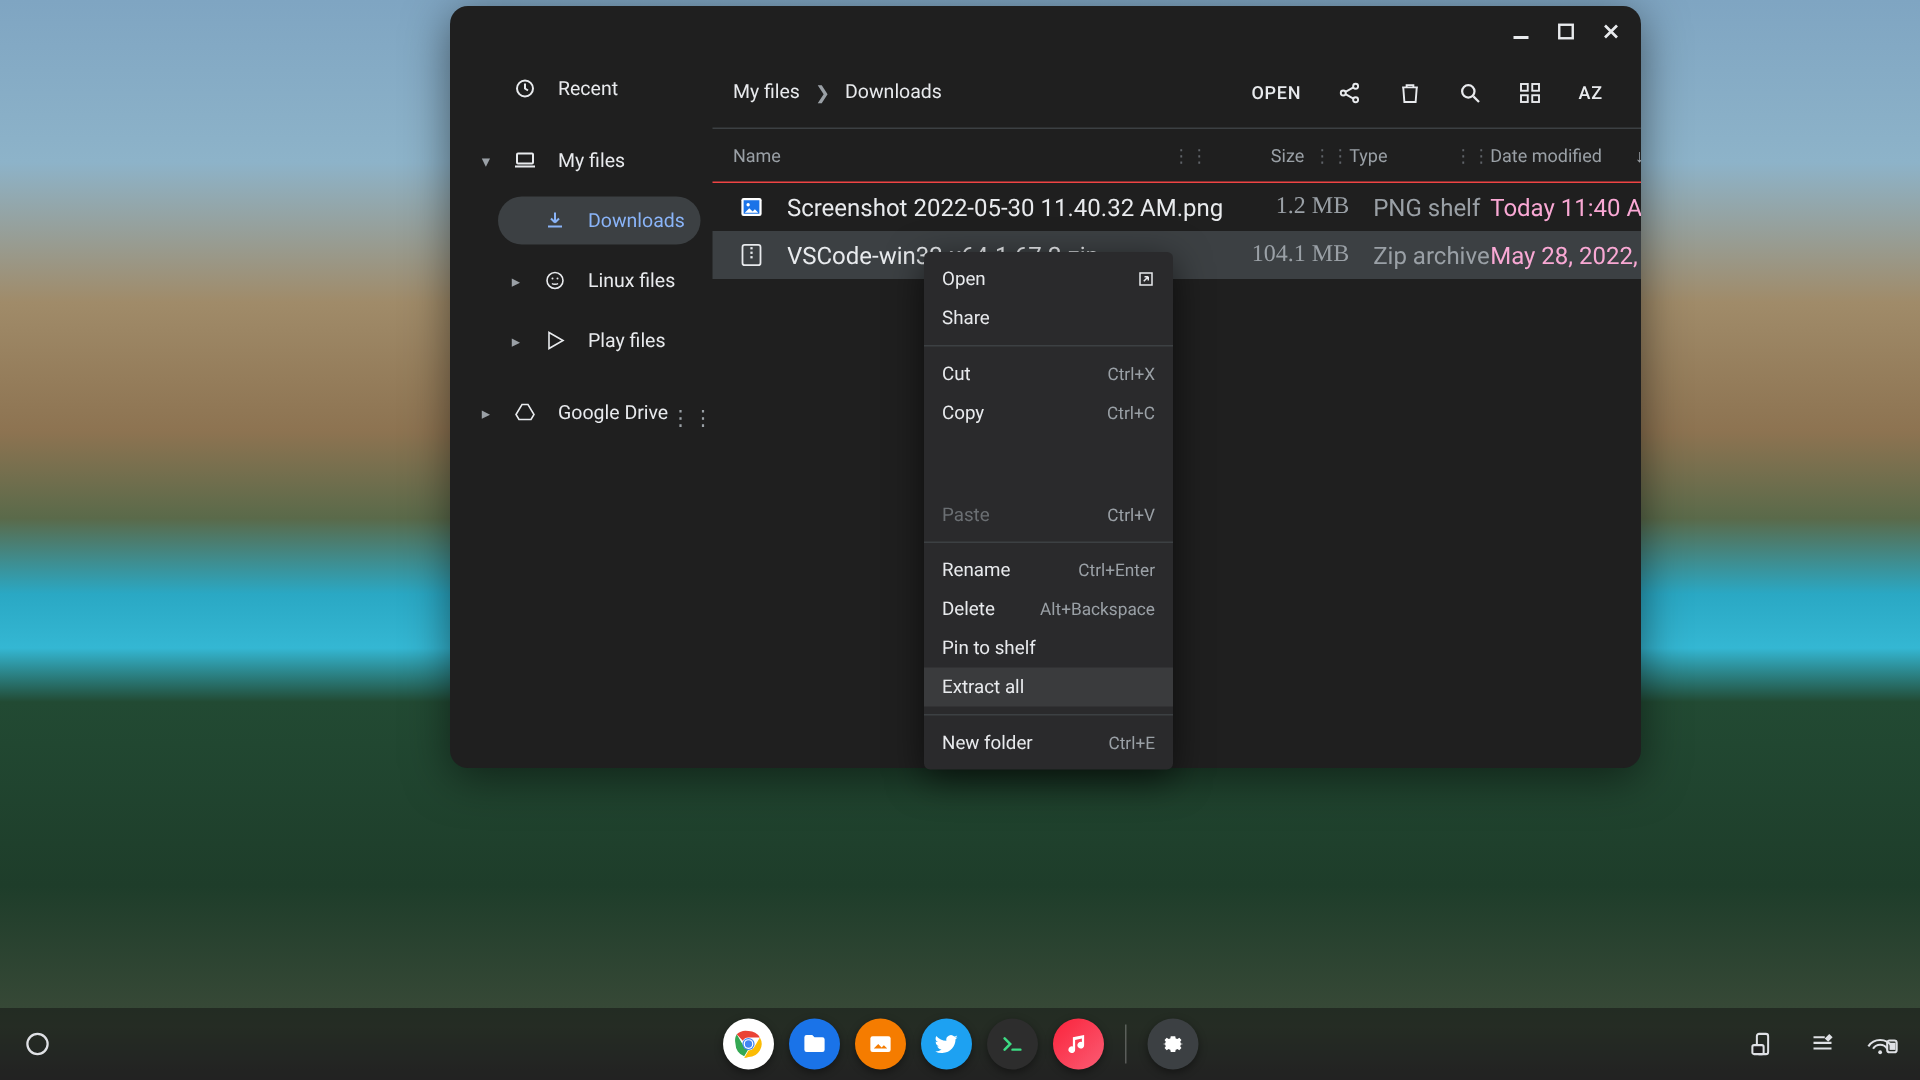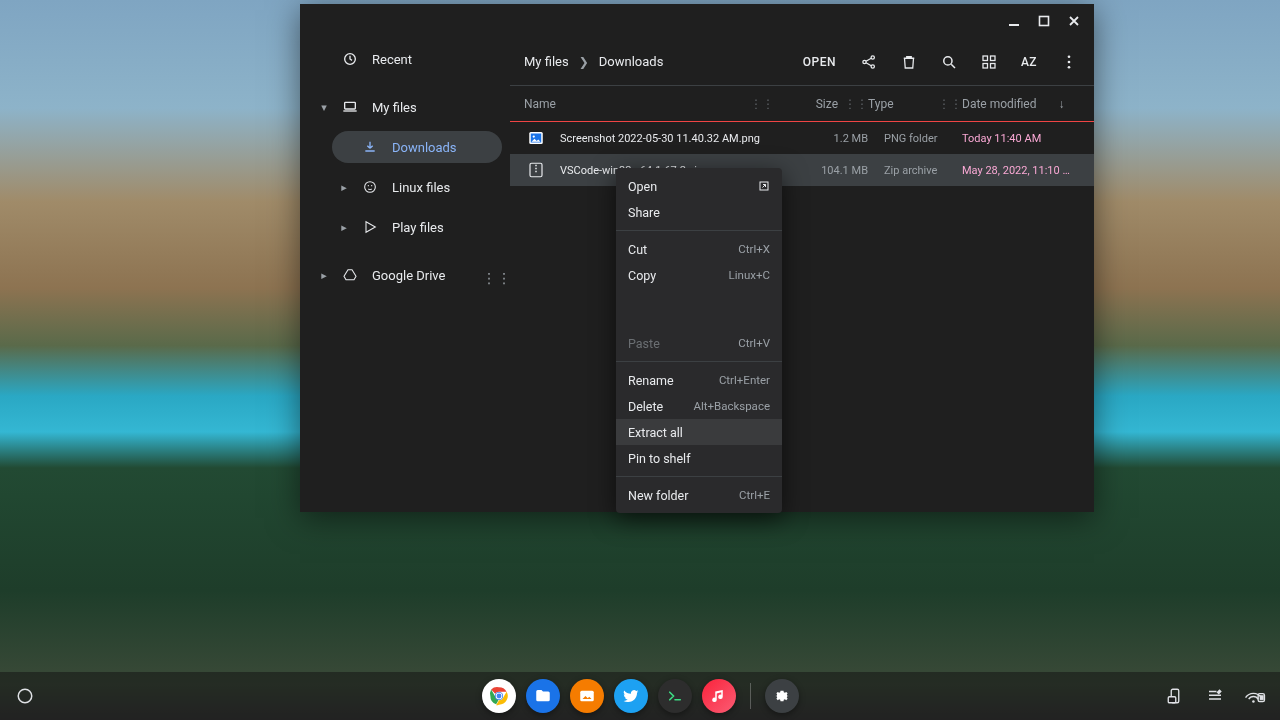--- a/index.html
+++ b/index.html
@@ -12,21 +12,21 @@
         #5a6a4a 48%, #2aa8c4 55%, #34b7d3 60%, #224a33 65%,
         #1e3d2a 82%, #3a4a38 95%, #333 100%);
   }
 
   
   .window {
     position: absolute;
     left: 300px; top: 4px;
     width: 794px; height: 508px;
     background: #1f1f1f;
-    border-radius: 0;
+    border-radius: 12px;
     box-shadow: 0 6px 30px rgba(0,0,0,.5);
     color: #e8eaed;
     display: flex;
     flex-direction: column;
     overflow: hidden;
   }
   .titlebar {
     height: 34px;
     display: flex;
     justify-content: flex-end;
@@ -118,28 +118,28 @@
   .col-size { width: 84px; display:flex; justify-content:flex-end; align-items:center; gap:6px;}
   .col-type { width: 94px; display:flex; align-items:center; gap:6px;}
   .col-date { width: 118px; display:flex; align-items:flex-start; gap:22px;}
   .drag-h { color:#5f6368; font-size:12px; }
 
   .filelist { flex: 1; }
   .row {
     height: 32px;
     display: flex; align-items: center;
     padding: 0 14px;
-    font-size: 11px; color: #e8eaed;
+    font-size: 16px; color: #e8eaed;
   }
   .row .ficon {
     width: 24px; height: 20px; margin-right: 12px;
     display: flex; align-items: center; justify-content: center;
   }
   .row .fname { flex: 1; white-space: nowrap; overflow: hidden; text-overflow: ellipsis; }
-  .row .fsize { width: 84px; text-align: right; color: #9aa0a6; }
+  .row .fsize { width: 84px; text-align: right; color: #9aa0a6; font-family: Liberation Serif, serif; }
   .row .ftype { width: 94px; color: #9aa0a6; padding-left: 16px;}
   .row .fdate { width: 118px; color: #f9a8d4; white-space:nowrap; overflow:hidden; text-overflow:ellipsis;}
   .row.sel { background: #3c4043; }
 
   
   .menu {
     position: absolute;
     left: 616px; top: 168px;
     width: 166px;
     background: #2a2a2c;
@@ -367,21 +367,21 @@
           <div class="ficon">
             <svg width="18" height="18" viewBox="0 0 24 24">
                 <rect x="3" y="4" width="18" height="16" rx="2" fill="#fff"></rect>
                 <rect x="5" y="6" width="14" height="12" fill="#1a73e8"></rect>
                 <circle cx="9" cy="10" r="1.5" fill="#fff"></circle>
                 <path d="M6 17l4-4 3 3 2-2 3 3z" fill="#fff"></path>
               </svg>
           </div>
           <div class="fname">Screenshot 2022-05-30 11.40.32 AM.png</div>
           <div class="fsize">1.2 MB</div>
-          <div class="ftype">PNG folder</div>
+          <div class="ftype">PNG shelf</div>
           <div class="fdate">Today 11:40 AM</div>
         </div>
 
         <div class="row sel">
           <div class="ficon">
             <svg width="18" height="18" viewBox="0 0 24 24">
                 <rect x="4" y="3" width="16" height="18" rx="2" fill="none" stroke="#e8eaed" stroke-width="1.6"></rect>
                 <rect x="11" y="5" width="2" height="2" fill="#e8eaed"></rect>
                 <rect x="11" y="9" width="2" height="2" fill="#e8eaed"></rect>
                 <rect x="11" y="13" width="2" height="2" fill="#e8eaed"></rect>
@@ -410,40 +410,40 @@
   <div class="mi">
       <span>Share</span>
     </div>
   <div class="sep"></div>
   <div class="mi">
       <span>Cut</span>
       <span class="short">Ctrl+X</span>
     </div>
   <div class="mi">
       <span>Copy</span>
-      <span class="short">Linux+C</span>
+      <span class="short">Ctrl+C</span>
     </div>
   <div class="mi disabled">
       <span>Paste</span>
       <span class="short">Ctrl+V</span>
     </div>
   <div class="sep"></div>
   <div class="mi">
       <span>Rename</span>
       <span class="short">Ctrl+Enter</span>
     </div>
   <div class="mi">
       <span>Delete</span>
       <span class="short">Alt+Backspace</span>
     </div>
+  <div class="mi">
+      <span>Pin to shelf</span>
+    </div>
   <div class="mi hover">
       <span>Extract all</span>
-    </div>
-  <div class="mi">
-      <span>Pin to shelf</span>
     </div>
   <div class="sep"></div>
   <div class="mi">
       <span>New folder</span>
       <span class="short">Ctrl+E</span>
     </div>
 </div>
 
 <div class="shelf">
   <div class="shelf-left">

